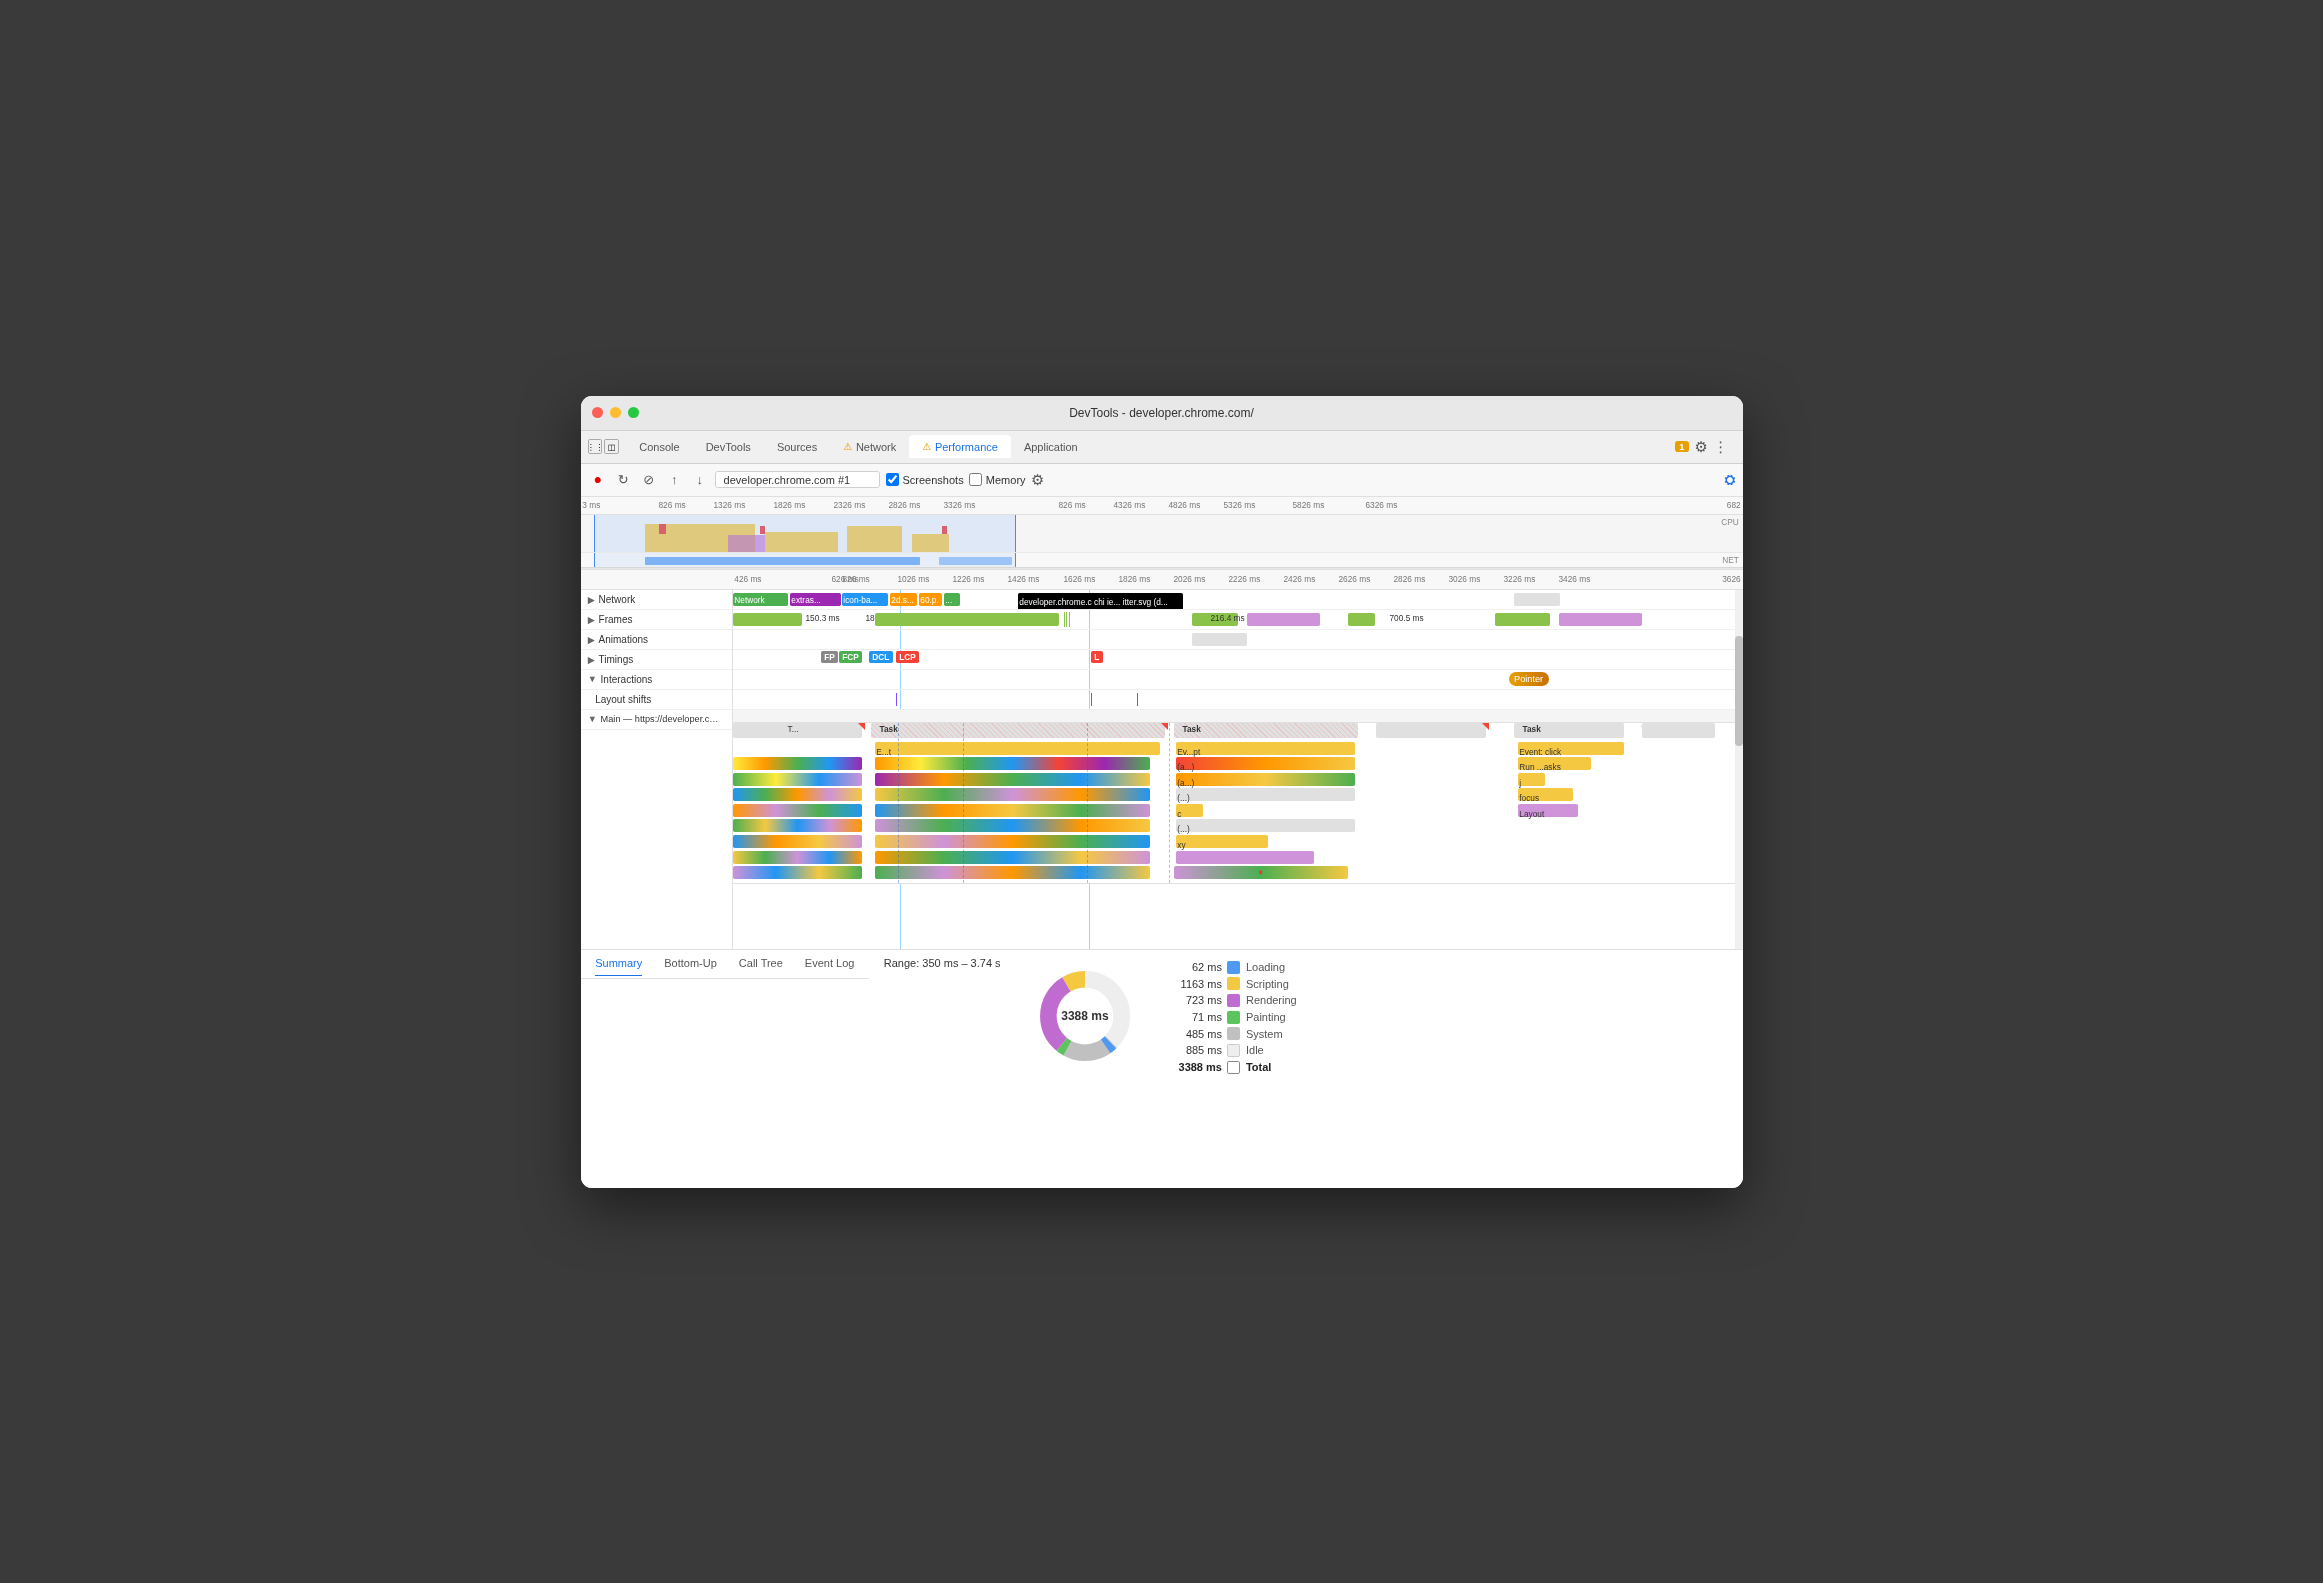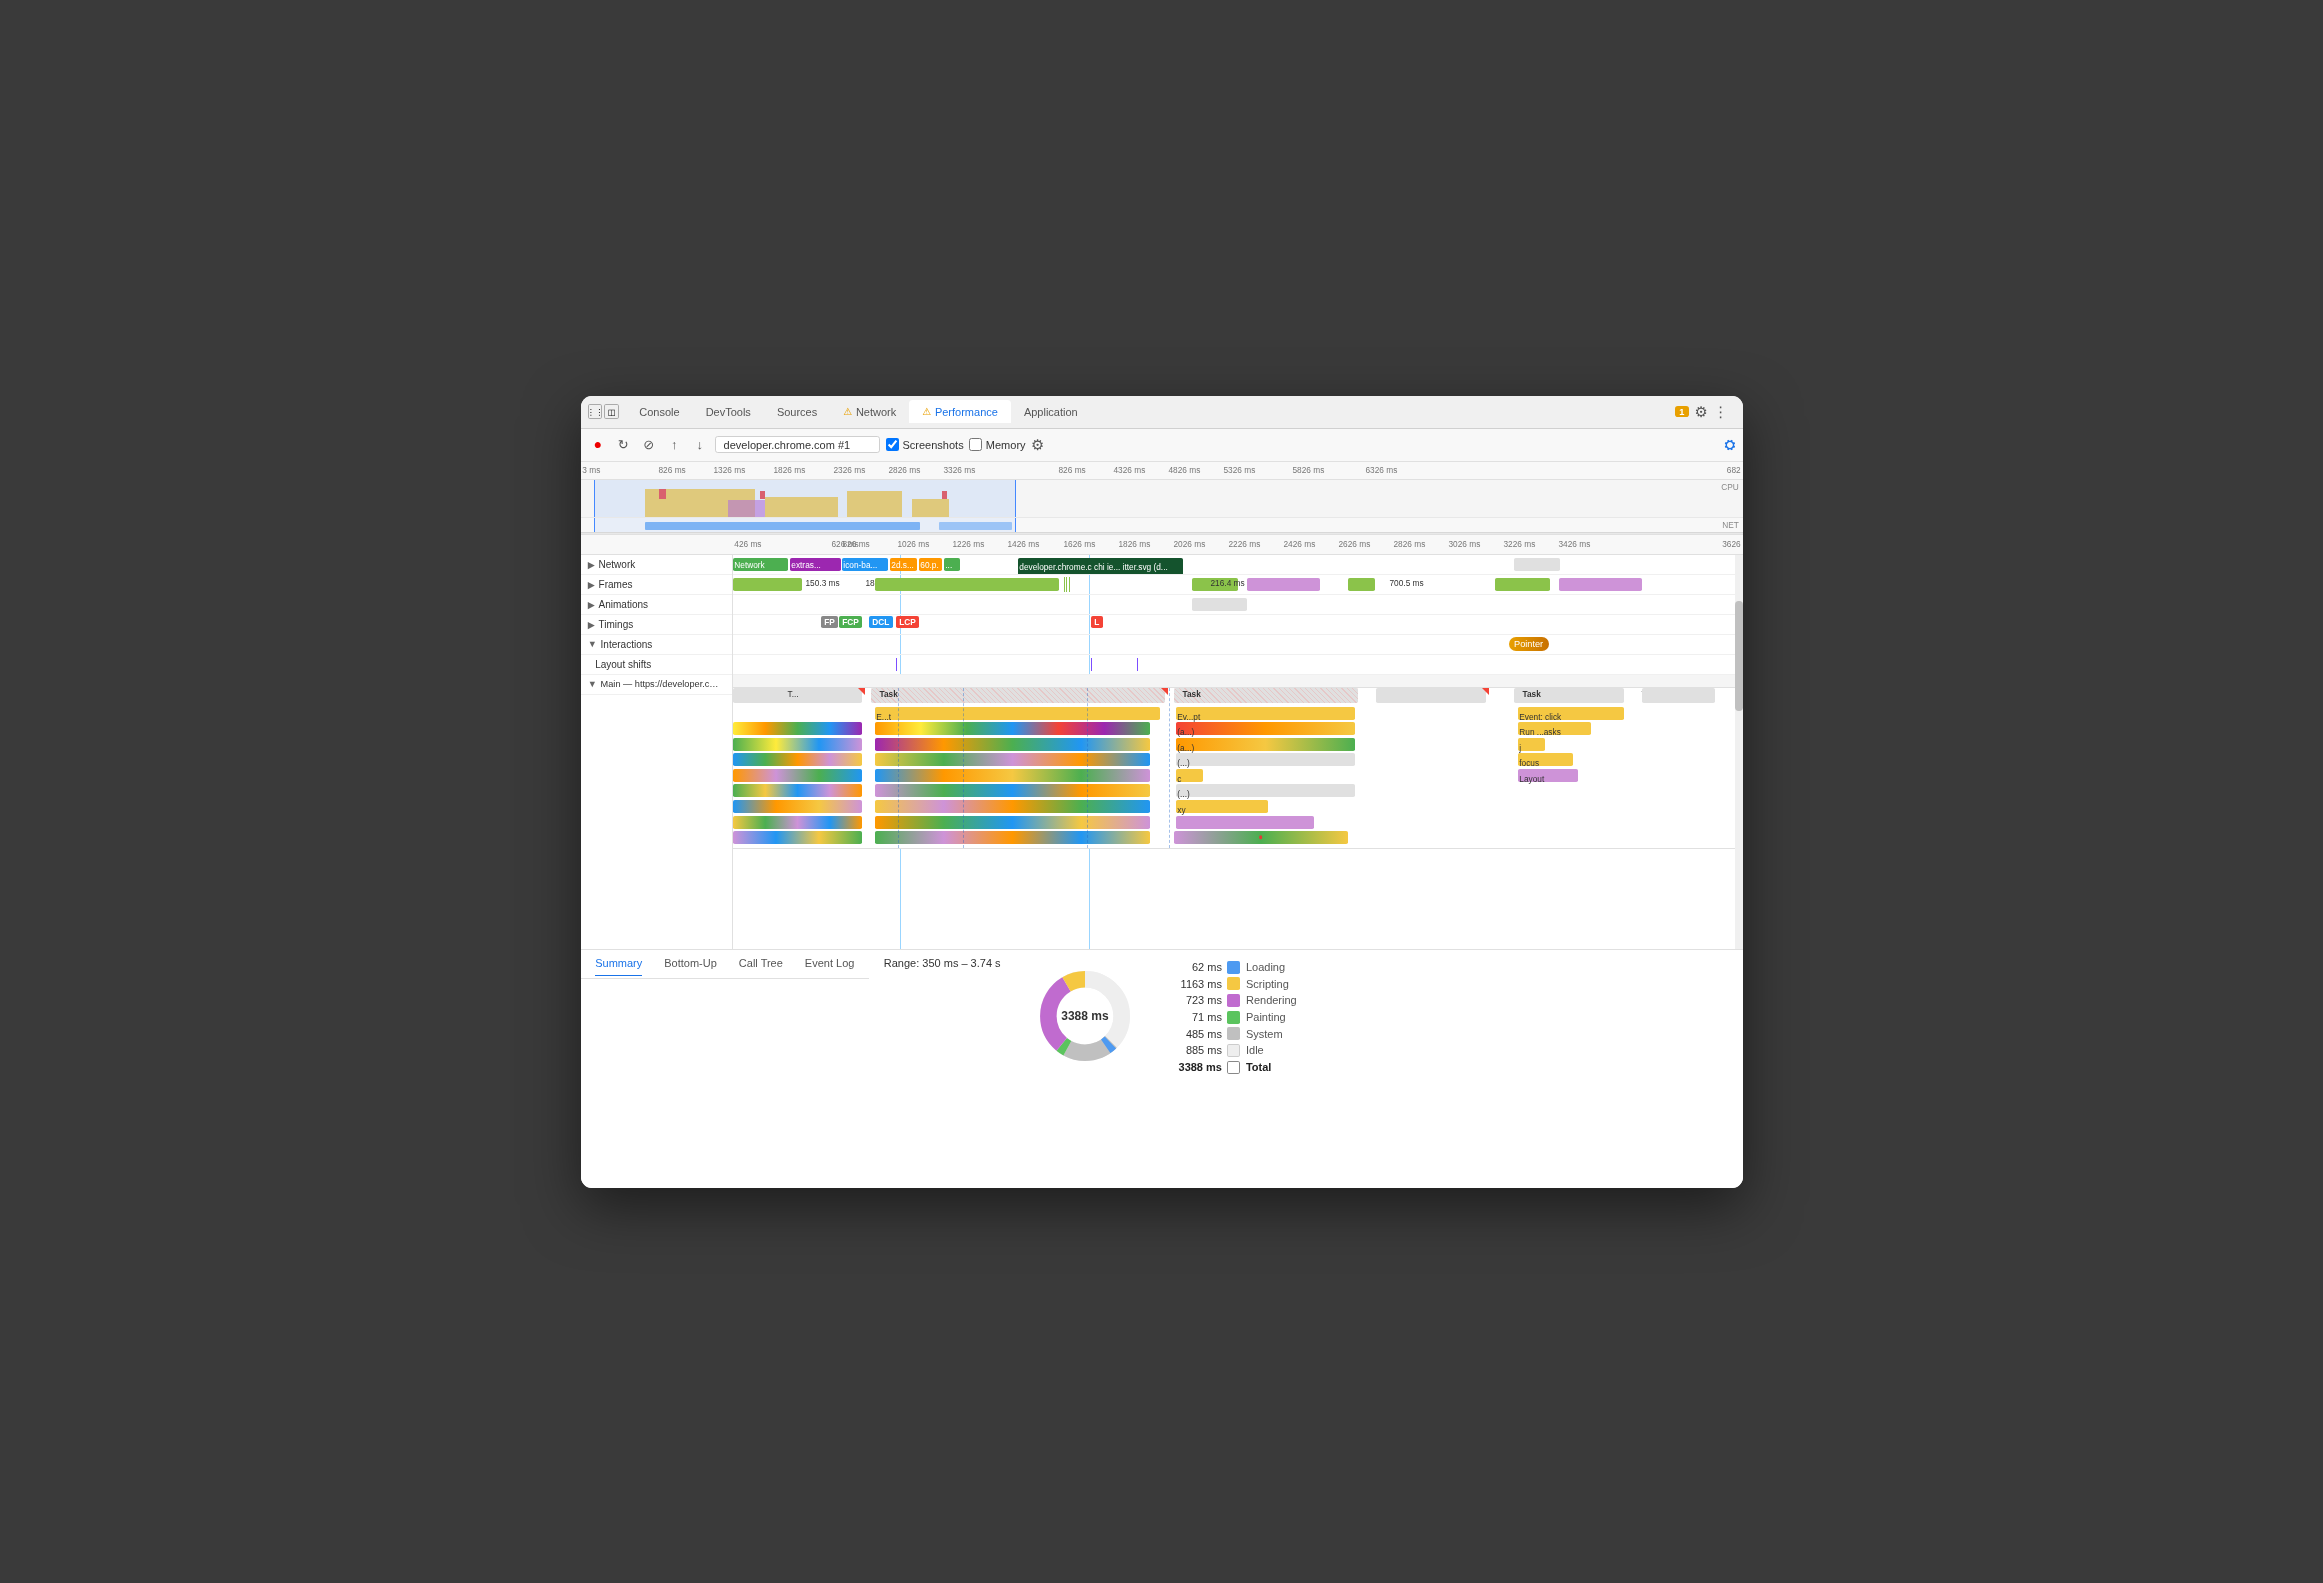--- a/index.html
+++ b/index.html
@@ -302,20 +302,26 @@
       border-radius: 7.3px;
       position: absolute;
       white-space: nowrap;
     }
   </style>
 </head>
 <body>
 
 <div class="window">
 
+  <div class="titlebar">
+    <div class="traffic-light tl-close"></div>
+    <div class="traffic-light tl-min"></div>
+    <div class="traffic-light tl-max"></div>
+    <div class="titlebar-text">DevTools - developer.chrome.com/</div>
+  </div>
 
   <div class="tabs-bar">
     <div style="display:flex;align-items:center;gap:1.8px;margin-right:7.3px;">
       <div style="width:14.7px;height:14.7px;border:0.9px solid #aaa;border-radius:1.8px;display:flex;align-items:center;justify-content:center;font-size:8.3px;cursor:pointer;">⋮⋮</div>
       <div style="width:14.7px;height:14.7px;border:0.9px solid #aaa;border-radius:1.8px;display:flex;align-items:center;justify-content:center;font-size:8.3px;cursor:pointer;">◫</div>
     </div>
     <div class="tab">
       <span>Console</span>
     </div>
     <div class="tab">
@@ -495,21 +501,21 @@
       <div class="guide-line" style="left:167px;"></div>
       <div class="guide-line" style="left:356px;"></div>
 
       <div class="trow network-row" style="height:20px;position:relative;overflow:hidden;border-bottom:0.9px solid #f0f0f0;">
         <div class="net-item" style="left:0;width:55px;background:#4caf50;height:13px;top:3.7px;">Network</div>
         <div class="net-item" style="left:57px;width:51px;background:#9c27b0;height:13px;top:3.7px;">extras...</div>
         <div class="net-item" style="left:109px;width:46px;background:#2196f3;height:13px;top:3.7px;">icon-ba...</div>
         <div class="net-item" style="left:157px;width:27.5px;background:#ff9800;height:13px;top:3.7px;">2d.s...</div>
         <div class="net-item" style="left:186px;width:23px;background:#ff9800;height:13px;top:3.7px;">60.p.</div>
         <div class="net-item" style="left:211px;width:16.5px;background:#4caf50;height:13px;top:3.7px;">...</div>
-        <div class="net-item" style="left:285px;width:165px;background:#14532d;height:17px;top:3.7px;">developer.chrome.c chi ie... itter.svg (d...</div>
+        <div class="net-item" style="left:285px;width:165px;background:#000000;height:17px;top:3.7px;">developer.chrome.c chi ie... itter.svg (d...</div>
         <div class="net-item" style="left:781px;width:46px;background:#e0e0e0;height:13px;top:3.7px;"></div>
       </div>
 
       <div class="trow" style="height:20px;position:relative;overflow:hidden;border-bottom:0.9px solid #f0f0f0;">
         <div style="position:absolute;left:73px;font-size:8.3px;color:#333;top:3.7px;">150.3 ms</div>
         <div style="position:absolute;left:133px;font-size:8.3px;color:#333;top:3.7px;">183.4 ms</div>
         <div style="position:absolute;left:0;width:69px;height:13px;top:3.7px;background:#8bc34a;border-radius:1.8px;"></div>
         <div style="position:absolute;left:142px;width:184px;height:13px;top:3.7px;background:#8bc34a;border-radius:1.8px;"></div>
         <div style="position:absolute;left:459px;width:46px;height:13px;top:3.7px;background:#8bc34a;border-radius:1.8px;"></div>
         <div style="position:absolute;left:514px;width:73px;height:13px;top:3.7px;background:#ce93d8;border-radius:1.8px;"></div>

